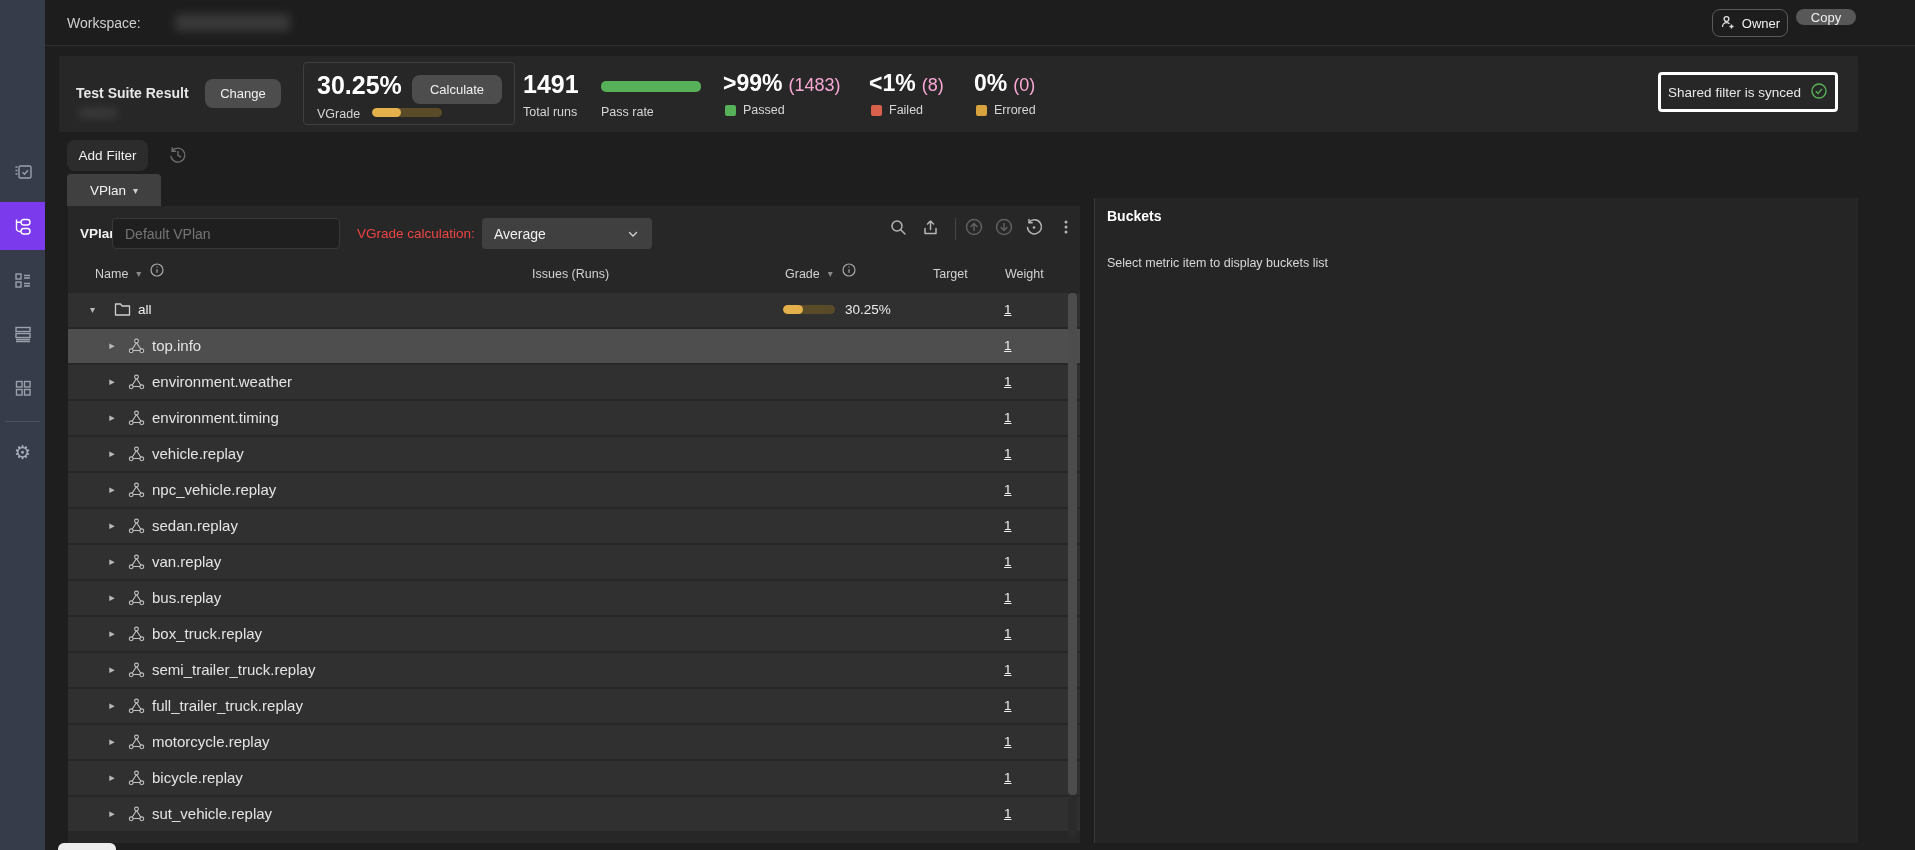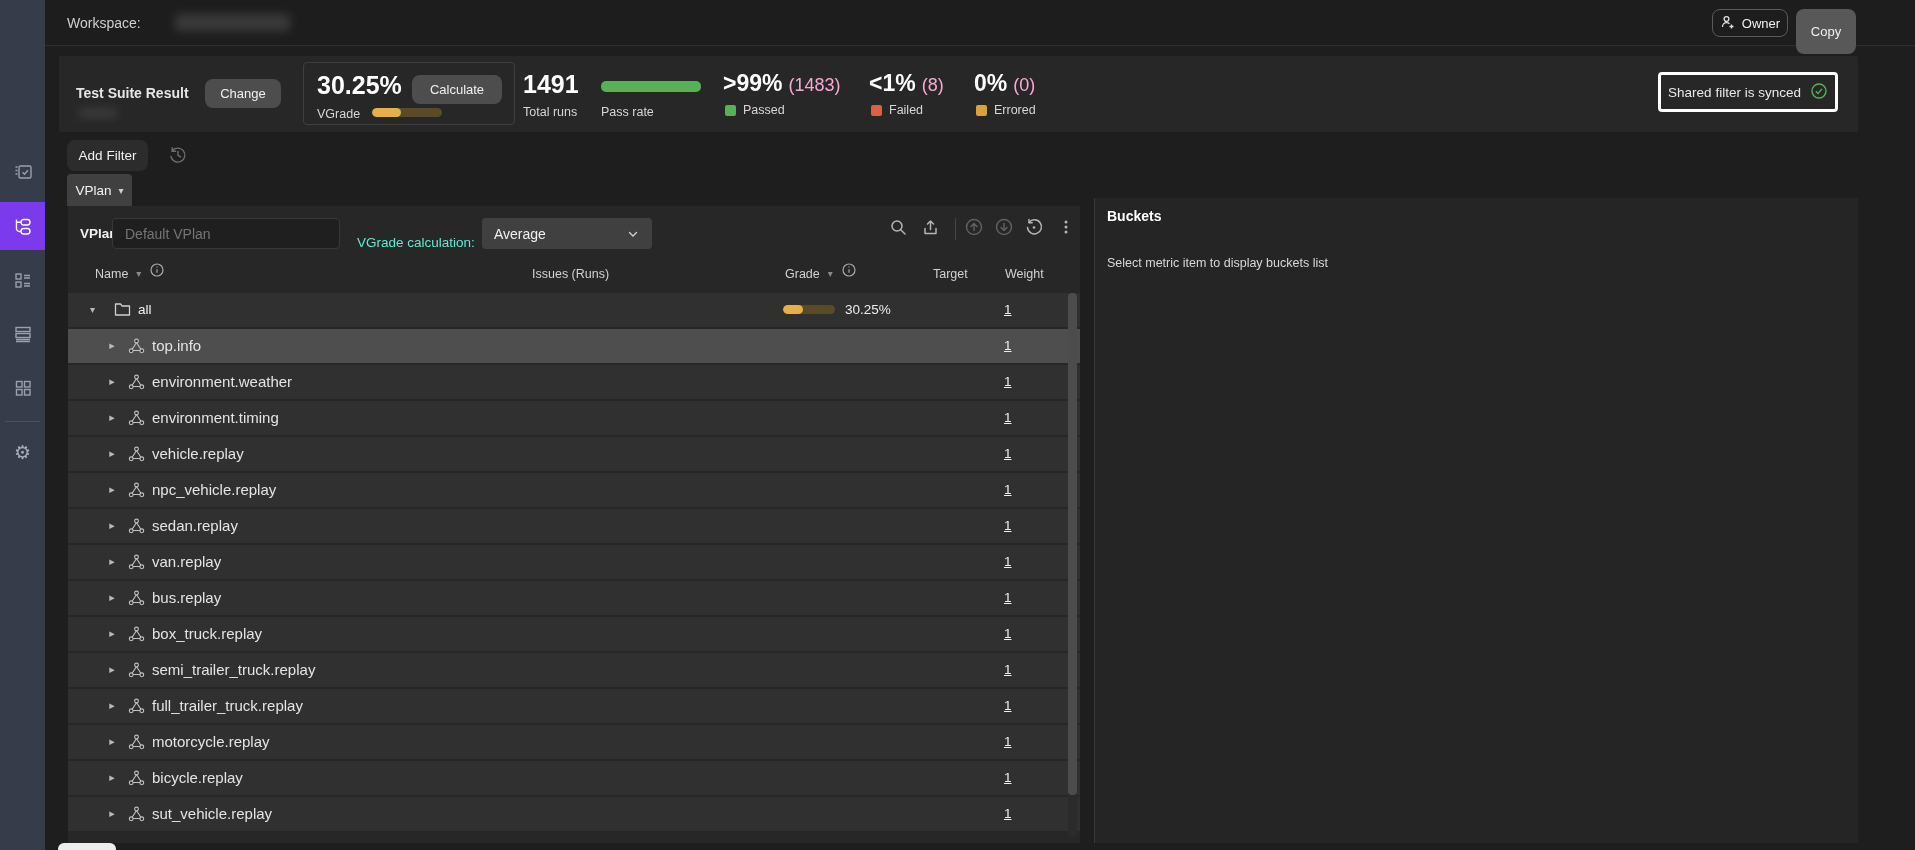--- a/index.html
+++ b/index.html
@@ -20,21 +20,21 @@
 
   
   #topbar { left:45px; top:0; width:1870px; height:46px; background:#1d1d1d;
             border-bottom:1px solid #2f2f2f; }
   #workspace-label { left:22px; top:0; height:46px; line-height:46px; color:#cfcfcf; font-size:14px; }
   .redact { filter:blur(5px); background:#6f6f6f; opacity:.35; border-radius:3px; }
   #ws-redact { left:130px; top:14px; width:115px; height:17px; }
   .btn { display:flex; align-items:center; justify-content:center; gap:6px;
          border-radius:8px; font-size:13px; color:#f0f0f0; cursor:pointer; }
   #owner-btn { left:1667px; top:9px; width:76px; height:28px; border:1px solid #5a5a5a; }
-  #copy-btn  { left:1751px; top:9px; width:60px; height:45px; background:#585858; }
+  #copy-btn  { left:1751px; top:9px; width:60px; height:16px; background:#585858; }
 
   
   #stats { left:59px; top:56px; width:1799px; height:76px; background:#272727; border-radius:2px; }
   .stat-big { font-size:25px; font-weight:700; color:#ffffff; }
   .stat-sub { font-size:12.5px; color:#d6d6d6; }
   #tsr-title { left:17px; top:29px; font-size:14px; font-weight:700; color:#e6e6e6; }
   #tsr-redact1 { left:20px; top:53px; width:38px; height:8px; }
   #change-btn { left:146px; top:23px; width:76px; height:29px; background:#4d4d4d; }
   #vgrade-box { left:244px; top:6px; width:212px; height:63px; border:1px solid #3e3e3e; border-radius:4px; }
   #vgrade-val { left:13px; top:8px; }
@@ -56,33 +56,33 @@
   #synced-box { left:1599px; top:16px; width:180px; height:40px; border:3px solid #ffffff;
                 border-radius:4px; display:flex; align-items:center; justify-content:center;
                 gap:9px; font-size:13.5px; color:#e8e8e8; }
 
   
   #add-filter-btn { left:67px; top:140px; width:81px; height:31px; background:#2c2c2c; font-size:13.5px;text-align:center; }
   #history-ic { left:166px; top:143px; width:24px; height:24px; display:flex; align-items:center;
                 justify-content:center; cursor:pointer; }
 
   
-  #vplan-tab { left:67px; top:174px; width:65px; height:32px; background:#404040;
+  #vplan-tab { left:67px; top:174px; width:94px; height:32px; background:#404040;
                border-radius:4px 4px 0 0; display:flex; align-items:center; justify-content:center;
                gap:7px; color:#f2f2f2; font-size:13.5px; cursor:pointer; }
   .caret-dn { font-family:"DejaVu Sans", sans-serif; font-size:10px; color:#cfcfcf; }
   .caret-rt { font-family:"DejaVu Sans", sans-serif; font-size:11px; color:#b9b9b9; }
 
   
   #tree-panel { left:68px; top:206px; width:1012px; height:637px; background:#272727; }
   #tb-vplan-lbl { left:12px; top:12px; font-size:13.5px; font-weight:700; color:#f0f0f0; line-height:31px; }
   #vplan-input { left:44px; top:12px; width:228px; height:31px; background:#1f1f1f;
                  border:1px solid #383838; border-radius:4px; color:#8f8f8f; font-size:14px;
                  padding:0 12px; font-family:"Liberation Sans", sans-serif; }
-  #tb-calc-lbl { left:289px; top:12px; font-size:13.5px; color:#5eead4; line-height:31px;margin-top:9px; }
+  #tb-calc-lbl { left:289px; top:12px; font-size:13.5px; color:#ef4444; line-height:31px; }
   #calc-select { left:414px; top:12px; width:170px; height:31px; background:#404040; border-radius:4px;
                  display:flex; align-items:center; color:#f0f0f0; font-size:14px; padding:0 12px;
                  cursor:pointer; justify-content:space-between; }
   .tool-ic { position:absolute; top:8px; width:26px; height:26px; display:flex; align-items:center;
              justify-content:center; cursor:pointer; }
   .tool-ic svg { stroke:#b5b5b5; fill:none; stroke-width:1.5; stroke-linecap:round; stroke-linejoin:round; }
   .tool-ic.dim svg { stroke:#5f5f5f; }
   #tb-sep { left:887px; top:12px; width:1px; height:22px; background:#454545; }
 
   #thead { left:0; top:46px; width:1012px; height:44px; }

